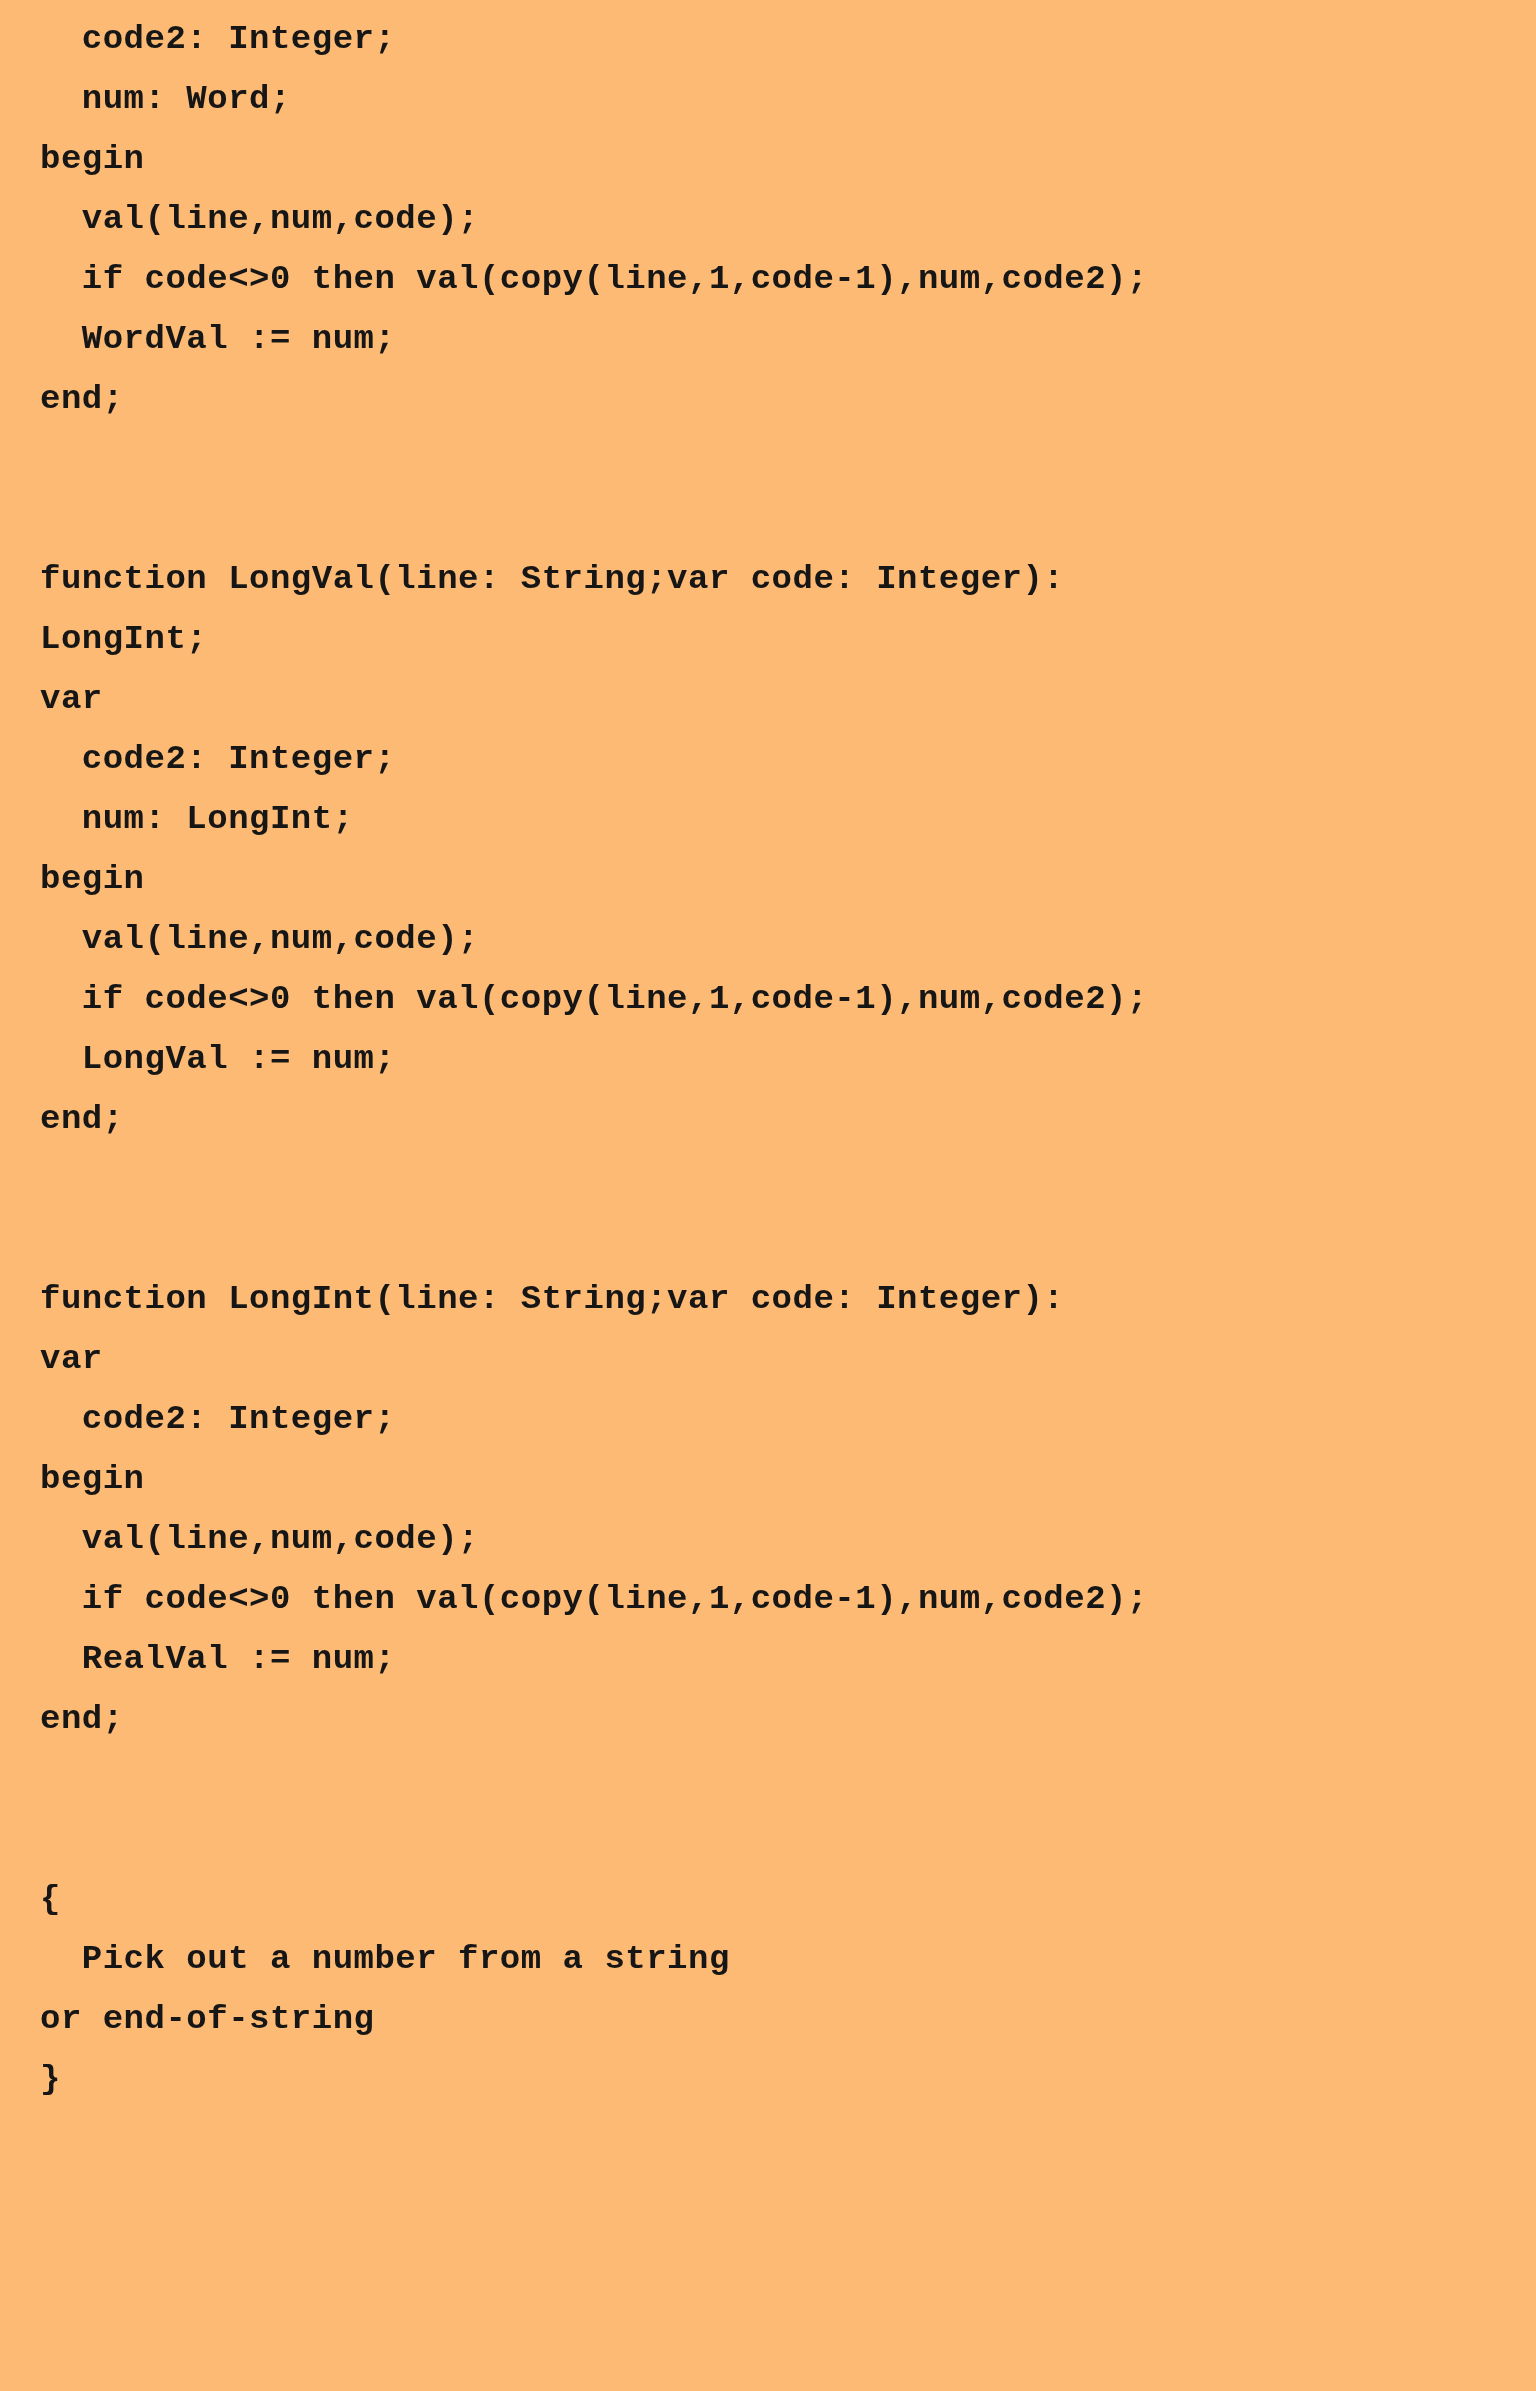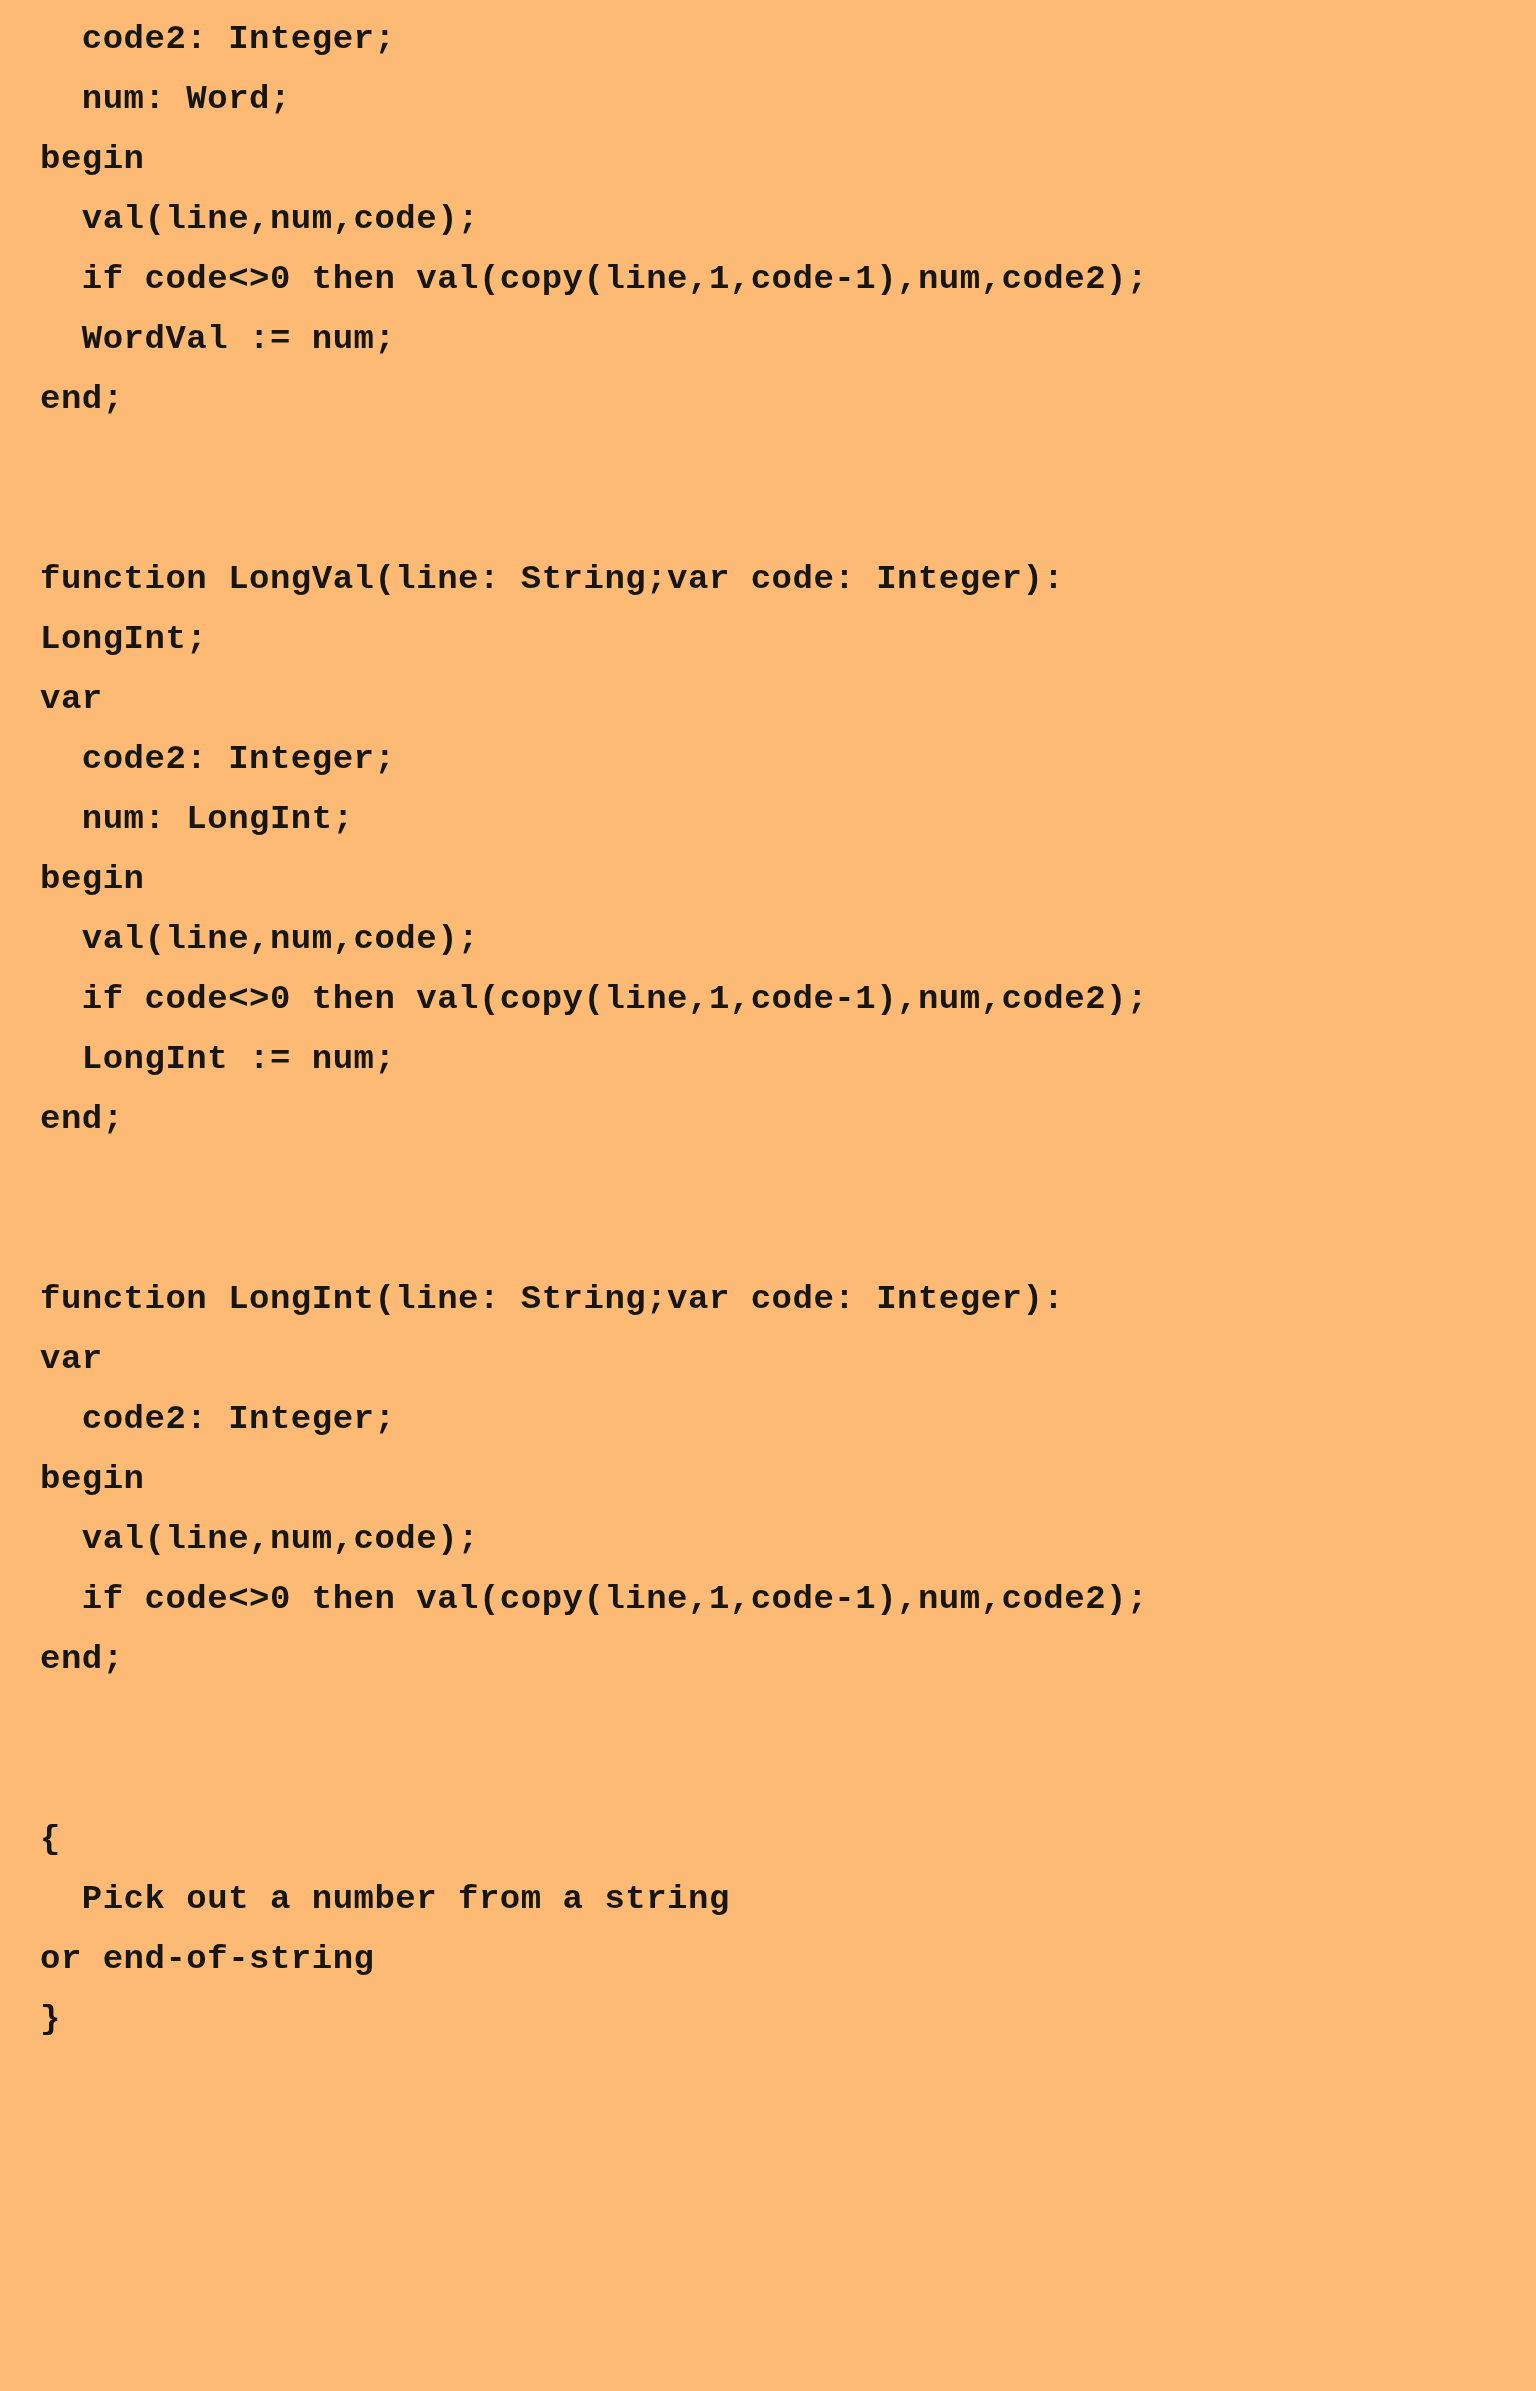--- a/index.html
+++ b/index.html
@@ -44,30 +44,31 @@
       <div class="code-line">&nbsp;</div>
       <div class="code-line">&nbsp;</div>
       <div class="code-line">function LongVal(line: String;var code: Integer):</div>
       <div class="code-line">LongInt;</div>
       <div class="code-line">var</div>
       <div class="code-line">  code2: Integer;</div>
       <div class="code-line">  num: LongInt;</div>
       <div class="code-line">begin</div>
       <div class="code-line">  val(line,num,code);</div>
       <div class="code-line">  if code&lt;&gt;0 then val(copy(line,1,code-1),num,code2);</div>
-      <div class="code-line">  LongInt := num;</div>
+      <div class="code-line">  LongVal := num;</div>
       <div class="code-line">end;</div>
       <div class="code-line">&nbsp;</div>
       <div class="code-line">&nbsp;</div>
       <div class="code-line">function LongInt(line: String;var code: Integer):</div>
       <div class="code-line">var</div>
       <div class="code-line">  code2: Integer;</div>
       <div class="code-line">begin</div>
       <div class="code-line">  val(line,num,code);</div>
       <div class="code-line">  if code&lt;&gt;0 then val(copy(line,1,code-1),num,code2);</div>
+      <div class="code-line">  RealVal := num;</div>
       <div class="code-line">end;</div>
       <div class="code-line">&nbsp;</div>
       <div class="code-line">&nbsp;</div>
       <div class="code-line">{</div>
       <div class="code-line">  Pick out a number from a string</div>
       <div class="code-line">or end-of-string</div>
       <div class="code-line">}</div>
     </div>
 </main>
 

